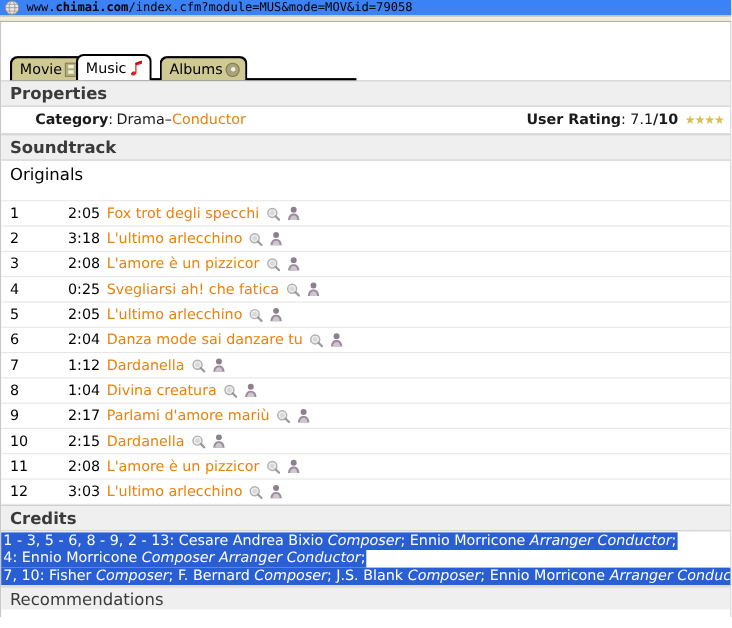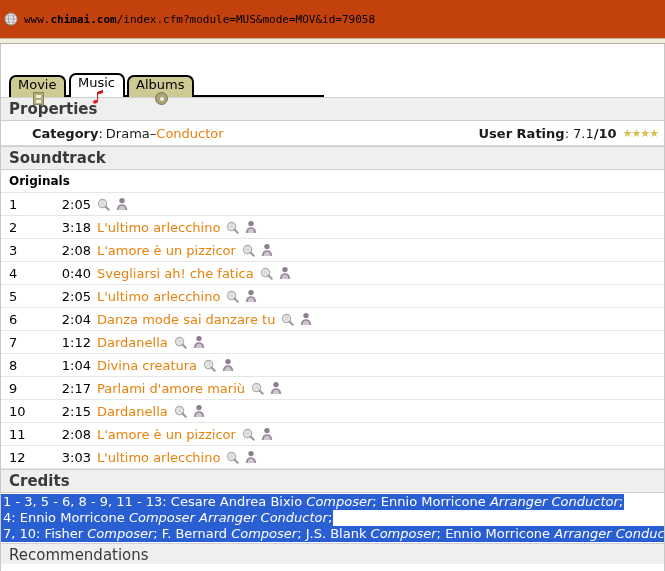--- a/index.html
+++ b/index.html
@@ -5,24 +5,23 @@
   html, body {
     margin: 0; padding: 0;
     width: 665px; height: 571px;
     overflow: hidden;
     background: #ffffff;
     font-family: "DejaVu Sans", "Liberation Sans", sans-serif;
   }
 
   
   #urlbar {
-    height: 38px;
-    background: #c2410c;
+    height: 14px;
+    background: #3b82f6;
     display: flex;
-    align-items: center;
     padding-left: 4px;
     box-sizing: border-box;
   }
   #globe-icon {
     width: 14px; height: 14px;
     margin-right: 6px;
     flex: 0 0 auto;
   }
   #url-text {
     font-family: "DejaVu Sans Mono", "Liberation Mono", monospace;
@@ -76,21 +75,20 @@
     padding: 0 5px 0 7px;
     border: 2px solid #000000;
     border-bottom: none;
     border-top-left-radius: 7px;
     border-top-right-radius: 7px;
     box-sizing: border-box;
     font-size: 13px;
     color: #000000;
     cursor: pointer;
     white-space: nowrap;
-    flex-direction: column;
   }
   .tab.inactive {
     background: #cfc994;
     z-index: 1;
   }
   .tab.active {
     background: #ffffff;
     z-index: 3;
     height: 24px;
   }
@@ -167,27 +165,27 @@
   .prop-link { color: #e8820c; cursor: pointer; }
   .spacer { flex: 1 1 auto; }
   .rating-label { font-weight: bold; }
   .rating-value { margin-left: 4px; font-size: 13px; }
   .rating-value .num { }
   .rating-value .den { font-weight: bold; }
   .stars { margin-left: 6px; letter-spacing: -1px; color: #d6c254; font-size: 11px; line-height: 1; }
 
   
   .group-title {
-    font-size: 12px;
-    font-weight: bold;
+    font-size: 15px;
+    font-weight: normal;
     color: #000000;
     padding: 4px 0 3px 8px;
     border-bottom: 1px solid #e6e6e6;
     box-sizing: border-box;
-    height: 23px;
+    height: 37px;
   }
   .track {
     display: flex;
     align-items: center;
     height: 23px;
     border-bottom: 1px solid #e6e6e6;
     box-sizing: border-box;
     font-size: 13px;
     padding-left: 8px;
   }
@@ -275,21 +273,21 @@
     </div>
 
     <div class="tab active" style="left:68px;">
       <span class="tab-label">Music</span>
       <svg class="tab-ico note-ico" viewBox="0 0 13 15">
         <path d="M11 0 L5 2.2 L5 10.2 C4.4 9.8 3.4 9.8 2.5 10.3 C1.2 11 0.6 12.2 1.2 13 C1.8 13.8 3.2 13.8 4.5 13.1 C5.5 12.5 6.1 11.7 6.1 10.9 L6.1 4.6 L11 3 Z" fill="#e02020"></path>
         <path d="M11 0 L5 2.2 L5 3.6 L11 1.6 Z" fill="#b31414"></path>
       </svg>
     </div>
 
-    <div class="tab inactive" style="left:126px;">
+    <div class="tab inactive" style="left:144px;">
       <span class="tab-label">Albums</span>
       <span class="tab-ico cd-ico"></span>
     </div>
   </div>
 
   <div class="section-head">Properties</div>
 
   <div class="prop-row">
     <span class="prop-label">Category</span>
       <span>: </span>
@@ -305,20 +303,21 @@
     <span class="stars">★★★★</span>
   </div>
 
   <div class="section-head">Soundtrack</div>
   <div class="group-title">Originals</div>
 
   <div id="track-list">
       <div class="track">
         <span class="num">1</span>
         <span class="dur">2:05</span>
+        <span class="title">Fox trot degli specchi</span>
         <span class="icons">
           <svg class="mag-ico" viewBox="0 0 14 14">
             <circle cx="6" cy="6" r="4.4" fill="#eeeeee" stroke="#b0b0b0" stroke-width="1.4"></circle>
             <circle cx="6" cy="6" r="2.4" fill="#d9d9d9"></circle>
             <line x1="9.2" y1="9.2" x2="12.6" y2="12.6" stroke="#9a9a9a" stroke-width="2.2" stroke-linecap="round"></line>
           </svg>
           <svg class="person-ico" viewBox="0 0 12 14">
             <circle cx="6" cy="3.6" r="2.7" fill="#8d7f8f"></circle>
             <path d="M0.8 13 C1.2 8.8 3.2 7.2 6 7.2 C8.8 7.2 10.8 8.8 11.2 13 Z" fill="#9b8d9d"></path>
             <path d="M2.6 13 C3 10 4.3 8.8 6 8.8 C7.7 8.8 9 10 9.4 13 Z" fill="#cfc6d0"></path>
@@ -354,21 +353,21 @@
           </svg>
           <svg class="person-ico" viewBox="0 0 12 14">
             <circle cx="6" cy="3.6" r="2.7" fill="#8d7f8f"></circle>
             <path d="M0.8 13 C1.2 8.8 3.2 7.2 6 7.2 C8.8 7.2 10.8 8.8 11.2 13 Z" fill="#9b8d9d"></path>
             <path d="M2.6 13 C3 10 4.3 8.8 6 8.8 C7.7 8.8 9 10 9.4 13 Z" fill="#cfc6d0"></path>
           </svg>
         </span>
       </div>
       <div class="track">
         <span class="num">4</span>
-        <span class="dur">0:40</span>
+        <span class="dur">0:25</span>
         <span class="title">Svegliarsi ah! che fatica</span>
         <span class="icons">
           <svg class="mag-ico" viewBox="0 0 14 14">
             <circle cx="6" cy="6" r="4.4" fill="#eeeeee" stroke="#b0b0b0" stroke-width="1.4"></circle>
             <circle cx="6" cy="6" r="2.4" fill="#d9d9d9"></circle>
             <line x1="9.2" y1="9.2" x2="12.6" y2="12.6" stroke="#9a9a9a" stroke-width="2.2" stroke-linecap="round"></line>
           </svg>
           <svg class="person-ico" viewBox="0 0 12 14">
             <circle cx="6" cy="3.6" r="2.7" fill="#8d7f8f"></circle>
             <path d="M0.8 13 C1.2 8.8 3.2 7.2 6 7.2 C8.8 7.2 10.8 8.8 11.2 13 Z" fill="#9b8d9d"></path>
@@ -509,20 +508,20 @@
             <circle cx="6" cy="3.6" r="2.7" fill="#8d7f8f"></circle>
             <path d="M0.8 13 C1.2 8.8 3.2 7.2 6 7.2 C8.8 7.2 10.8 8.8 11.2 13 Z" fill="#9b8d9d"></path>
             <path d="M2.6 13 C3 10 4.3 8.8 6 8.8 C7.7 8.8 9 10 9.4 13 Z" fill="#cfc6d0"></path>
           </svg>
         </span>
       </div>
     </div>
 
   <div class="section-head">Credits</div>
   <div id="credits-body">
-      <div class="credit-row"><span class="credit-line"><span>1 - 3, 5 - 6, 8 - 9, 11 - 13: </span><span>Cesare Andrea Bixio </span><i>Composer</i><span>; </span><span>Ennio Morricone </span><i>Arranger Conductor</i><span>;</span></span></div>
+      <div class="credit-row"><span class="credit-line"><span>1 - 3, 5 - 6, 8 - 9, 2 - 13: </span><span>Cesare Andrea Bixio </span><i>Composer</i><span>; </span><span>Ennio Morricone </span><i>Arranger Conductor</i><span>;</span></span></div>
       <div class="credit-row"><span class="credit-line"><span>4: </span><span>Ennio Morricone </span><i>Composer Arranger Conductor</i><span>;</span></span></div>
       <div class="credit-row"><span class="credit-line"><span>7, 10:  </span><span>Fisher </span><i>Composer</i><span>; </span><span>F. Bernard </span><i>Composer</i><span>; </span><span>J.S. Blank </span><i>Composer</i><span>; </span><span>Ennio Morricone </span><i>Arranger Conductor</i></span></div>
     </div>
 
   <div id="bottom-head">Recommendations</div>
 
 </div>
 
 </body></html>

